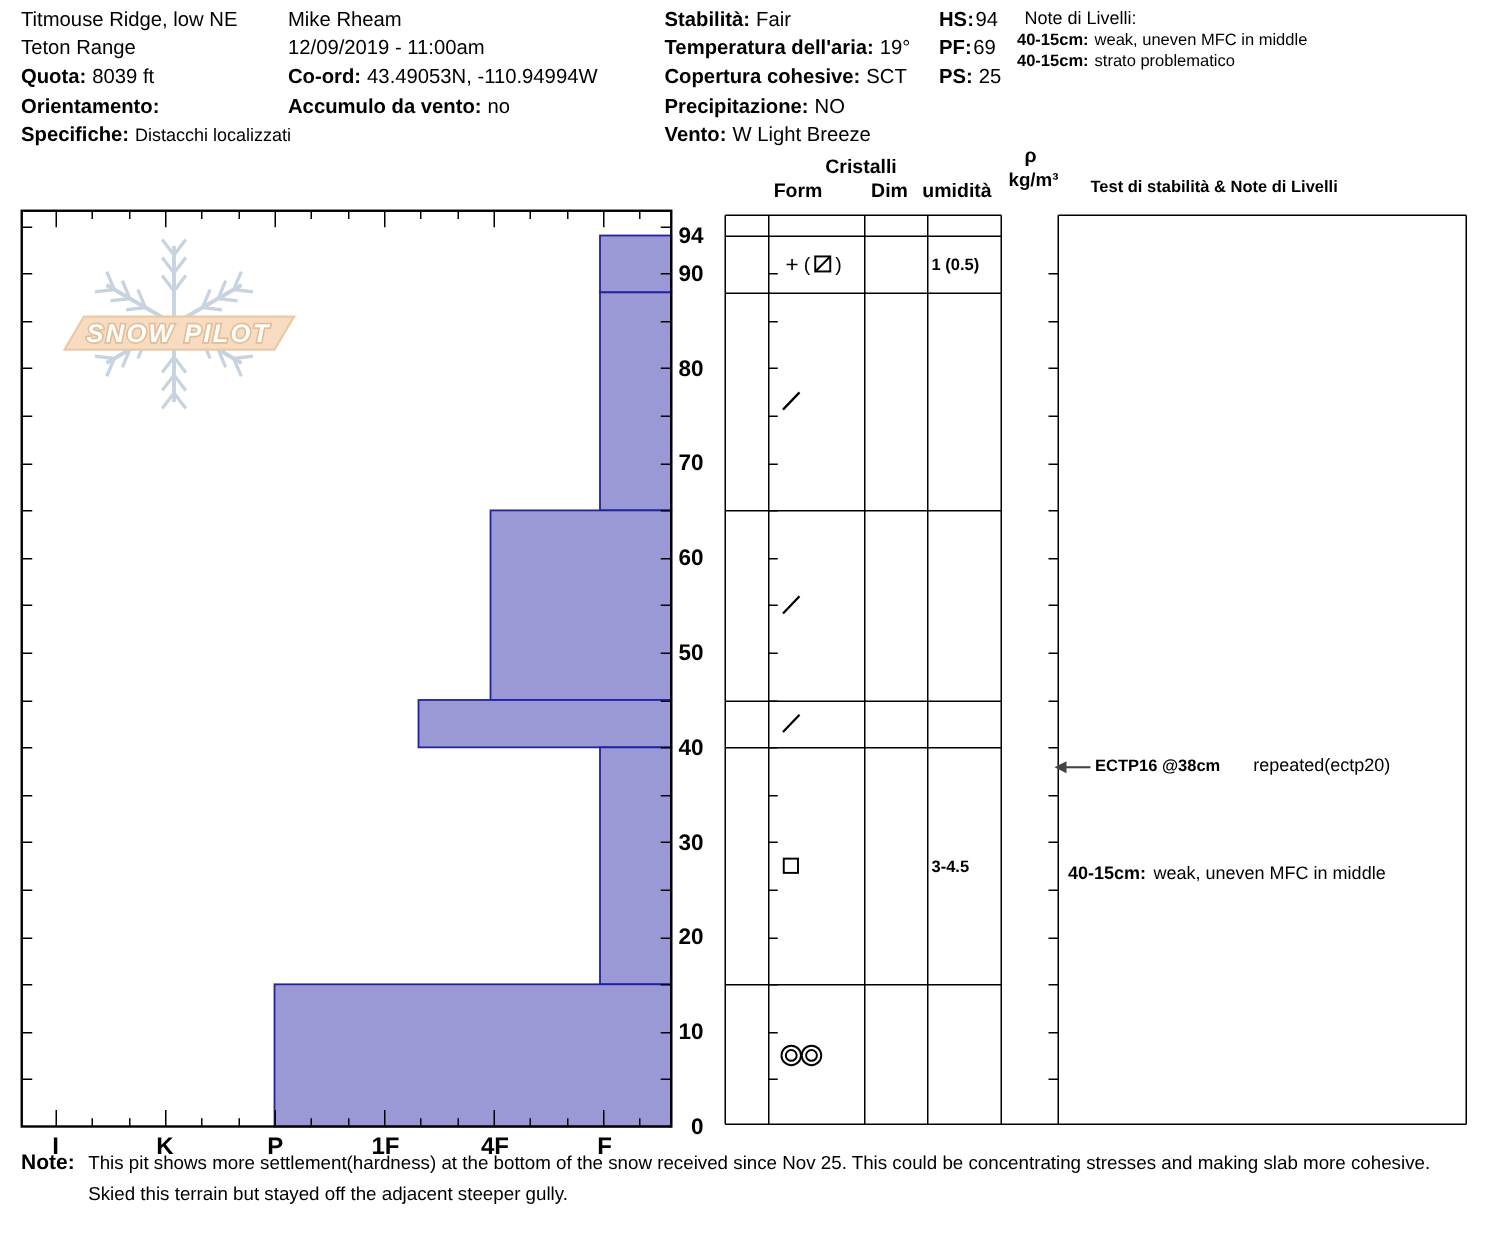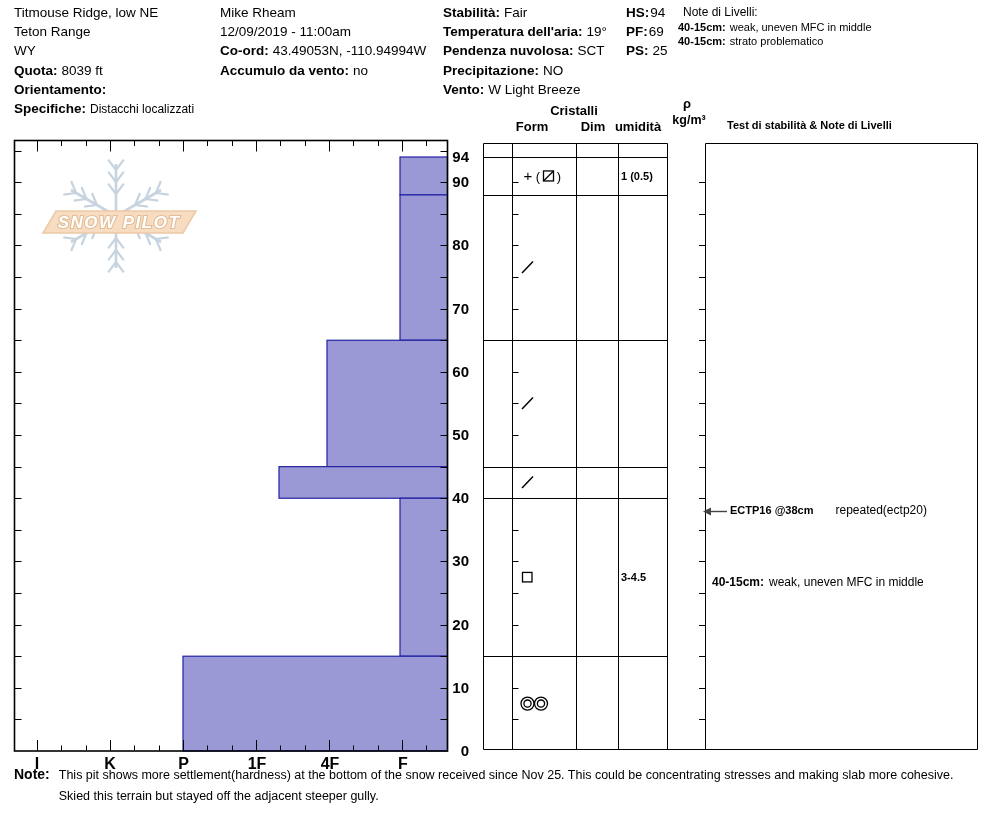--- a/index.html
+++ b/index.html
@@ -238,37 +238,36 @@
       <circle cx="527.5" cy="703.60675" r="3.6" stroke="#000" stroke-width="1.3" fill="none"></circle>
       <circle cx="541" cy="703.60675" r="6.5" stroke="#000" stroke-width="1.3" fill="none"></circle>
       <circle cx="541" cy="703.60675" r="3.6" stroke="#000" stroke-width="1.3" fill="none"></circle>
       <line x1="709" y1="511.5" x2="727" y2="511.5" stroke="#444" stroke-width="1.4"></line>
       <polygon points="703,511.5 711,507.5 711,515.5" fill="#444"></polygon>
     </svg>
 
   <div class="abs hcol" style="left:14px;top:3px;">
     <div>Titmouse Ridge, low NE</div>
     <div>Teton Range</div>
-    <div>WY</div>
     <div><b>Quota:</b><span class="v">8039 ft</span></div>
     <div><b>Orientamento:</b><span class="v"></span></div>
     <div><b>Specifiche:</b><span class="v small">Distacchi localizzati</span></div>
   </div>
 
-  <div class="abs hcol" style="left:192px;top:3px;margin-left:28px;">
+  <div class="abs hcol" style="left:192px;top:3px;">
     <div>Mike Rheam</div>
     <div>12/09/2019 - 11:00am</div>
     <div><b>Co-ord:</b><span class="v">43.49053N, -110.94994W</span></div>
     <div><b>Accumulo da vento:</b><span class="v">no</span></div>
   </div>
 
   <div class="abs hcol" style="left:443px;top:3px;">
     <div><b>Stabilità:</b><span class="v">Fair</span></div>
     <div><b>Temperatura dell'aria:</b><span class="v">19°</span></div>
-    <div><b>Pendenza nuvolosa:</b><span class="v">SCT</span></div>
+    <div><b>Copertura cohesive:</b><span class="v">SCT</span></div>
     <div><b>Precipitazione:</b><span class="v">NO</span></div>
     <div><b>Vento:</b><span class="v">W Light Breeze</span></div>
   </div>
 
   <div class="abs hcol" style="left:626px;top:3px;">
     <div><b>HS:</b><span style="margin-left:1px">94</span></div>
     <div><b>PF:</b><span style="margin-left:1px">69</span></div>
     <div><b>PS:</b><span style="margin-left:4px">25</span></div>
   </div>
 

